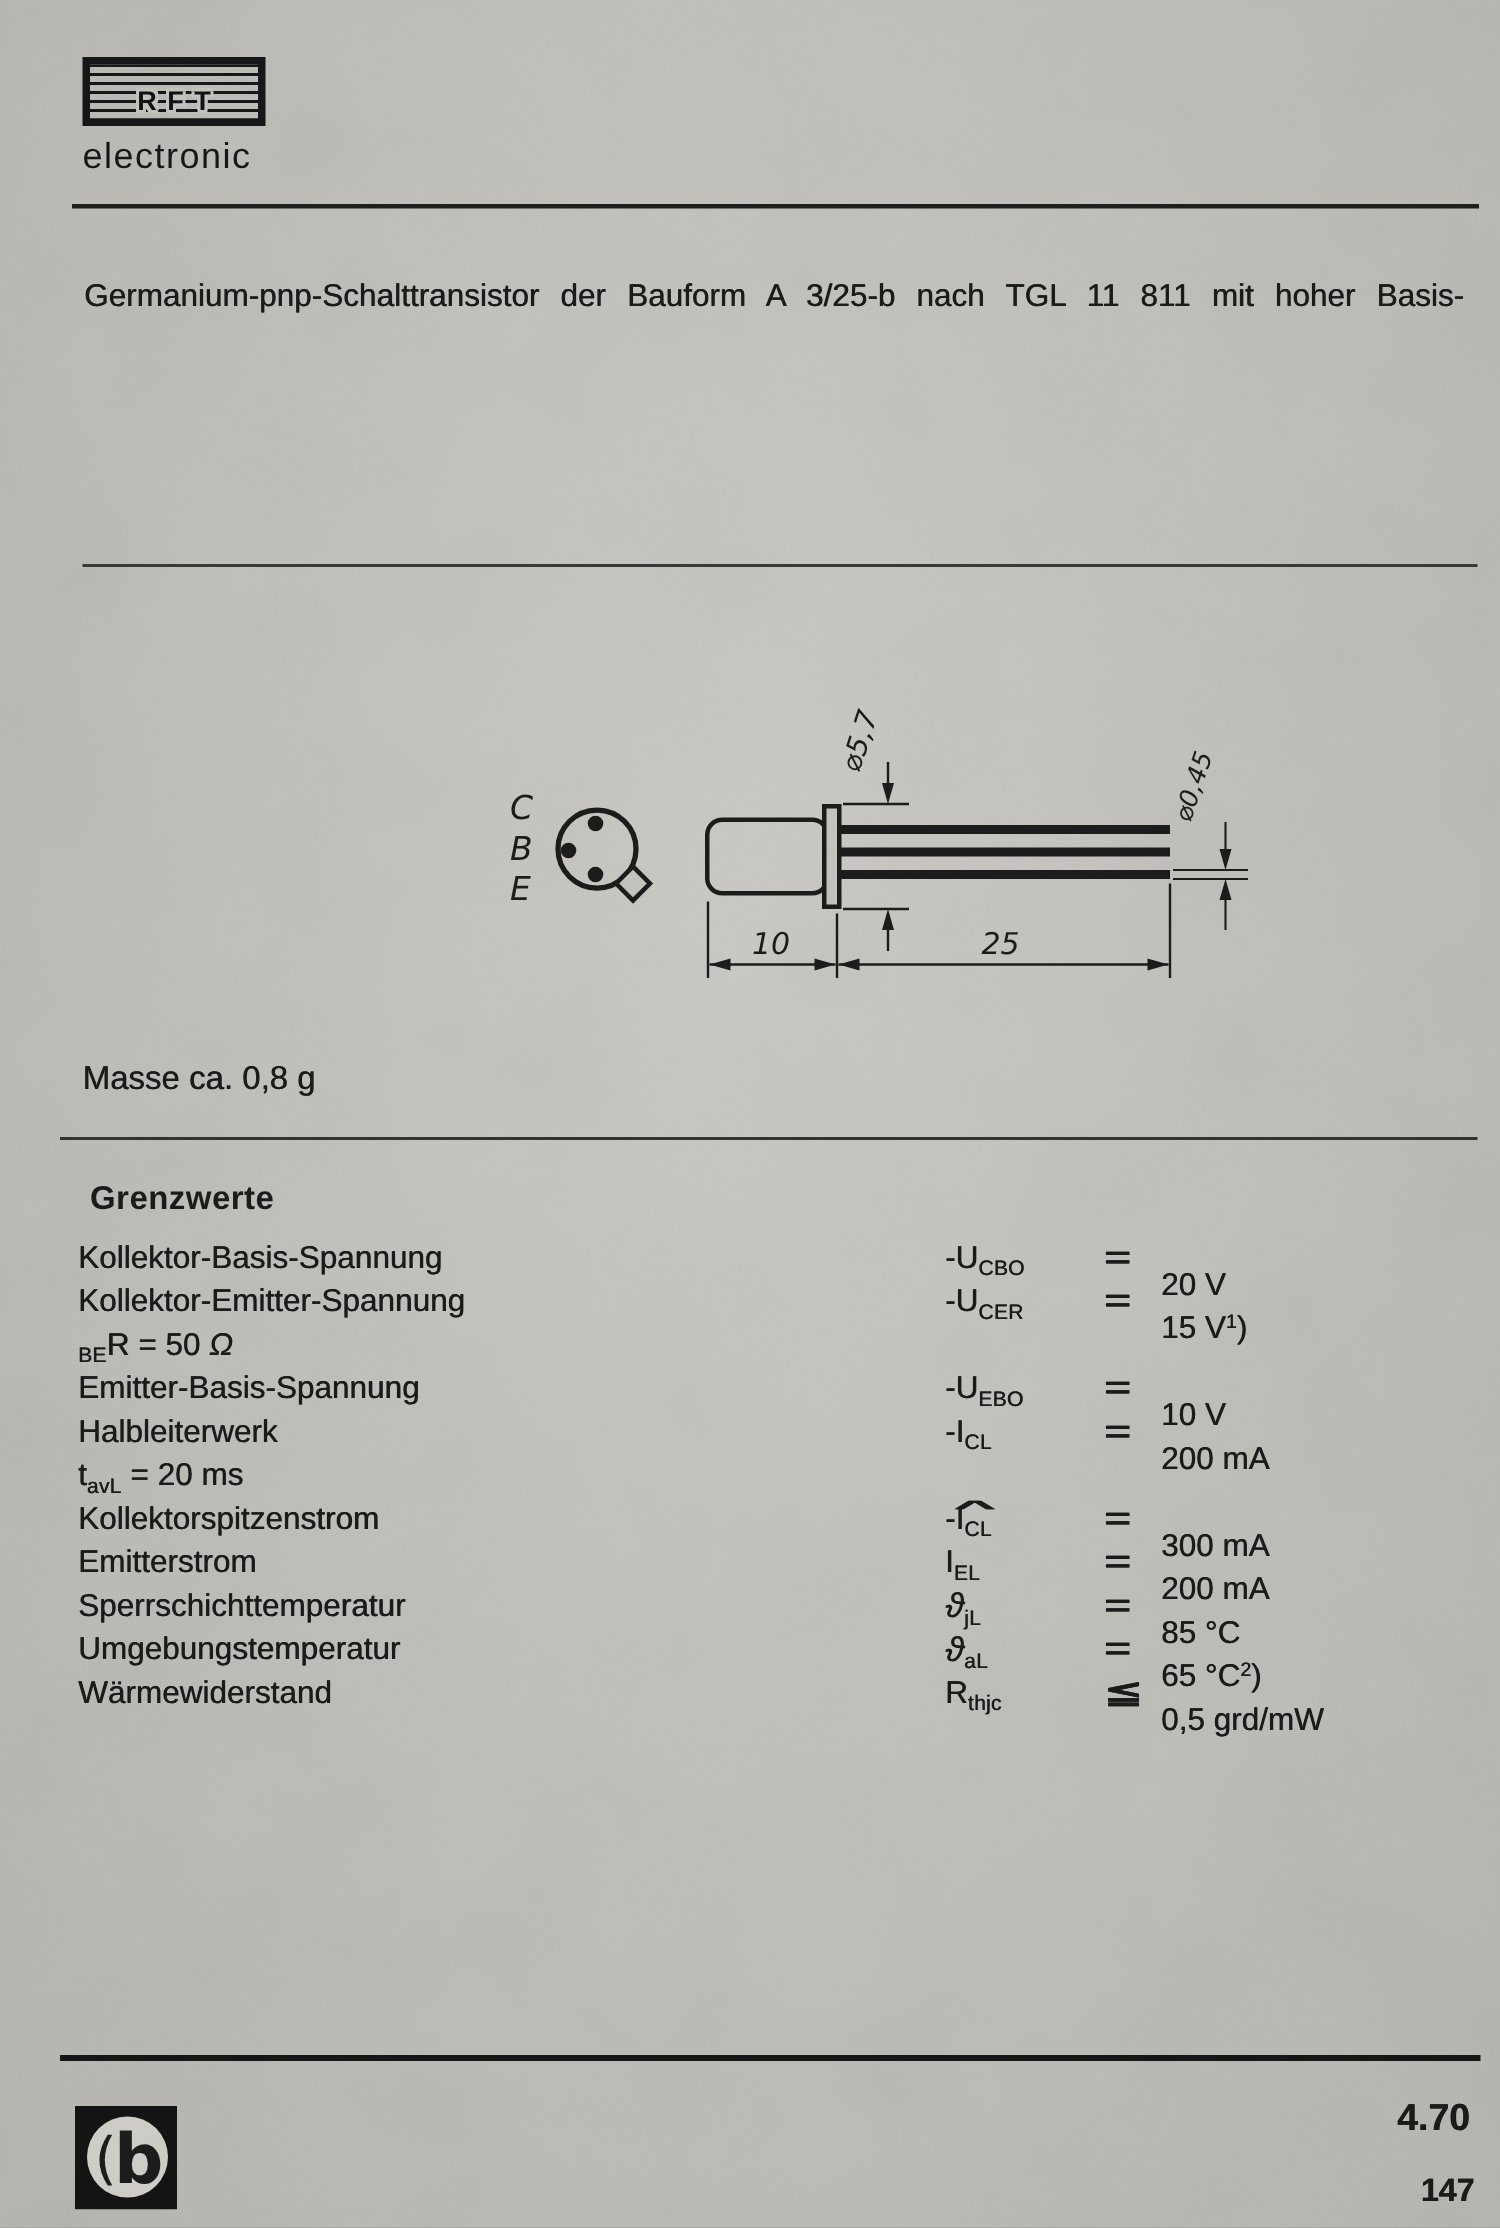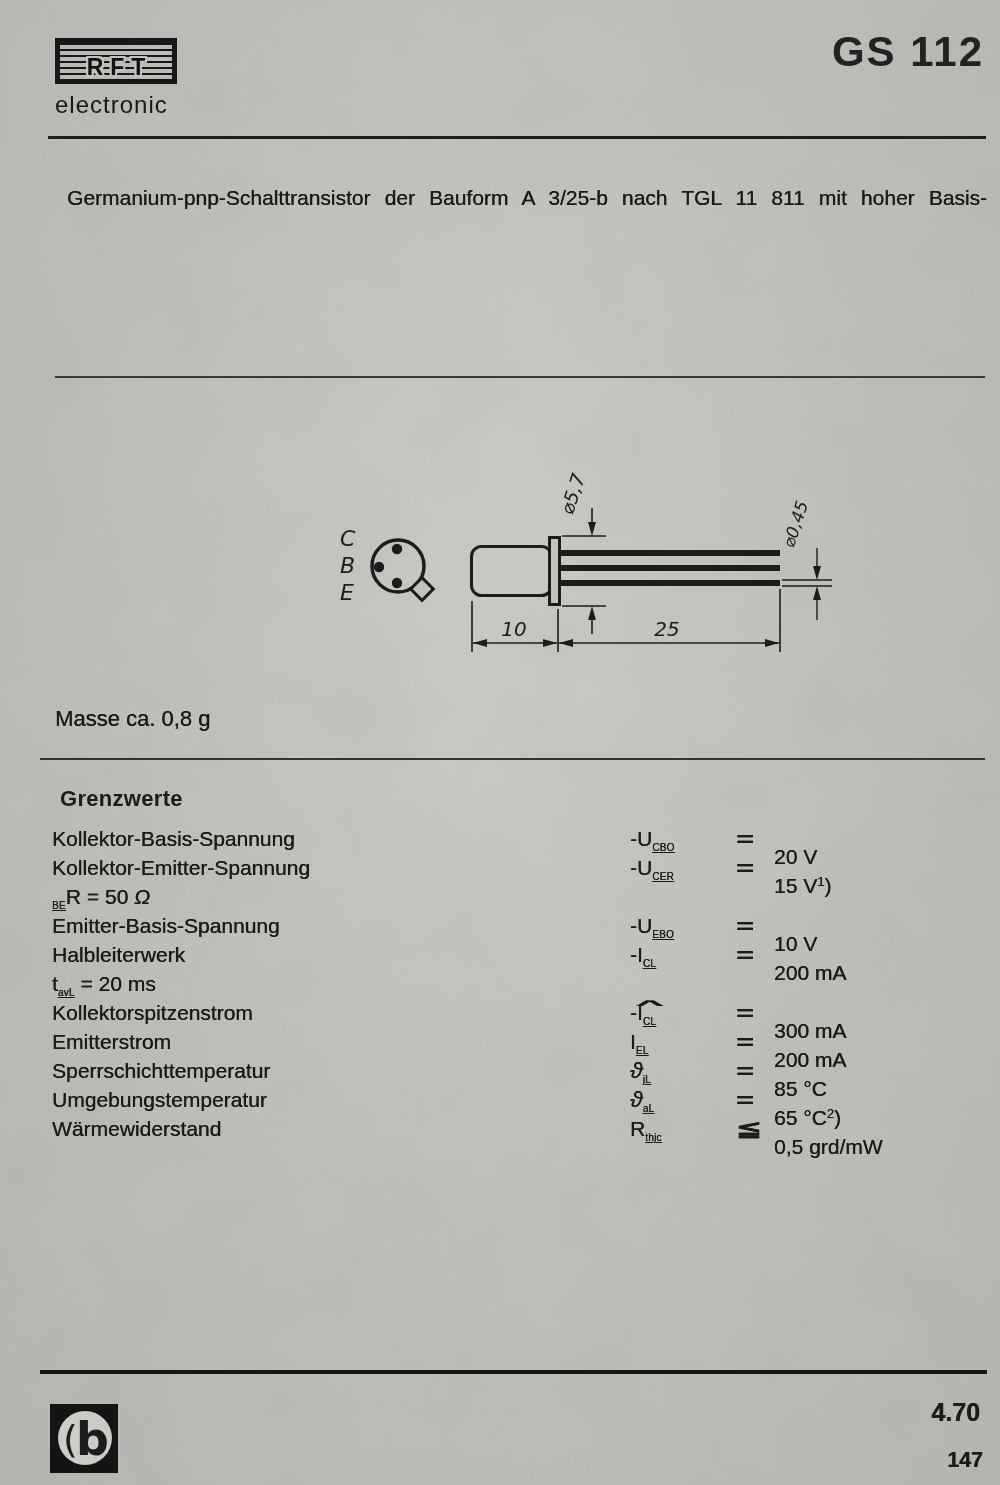--- a/index.html
+++ b/index.html
@@ -9,50 +9,50 @@
         overflow:hidden;
         font-family:"Liberation Sans",sans-serif;color:#1b1b1b;}
   .noise{position:absolute;inset:0;z-index:3;pointer-events:none;mix-blend-mode:multiply;opacity:.55;}
   .content{position:absolute;inset:0;z-index:1;}
 
   
   .brand{position:absolute;left:55px;top:38px;}
   .rft-box{width:112px;height:36px;border:5px solid #17171a;
            background:repeating-linear-gradient(to bottom,#17171a 0 2px,rgba(0,0,0,0) 2px 6px);
            display:flex;align-items:center;justify-content:center;}
-  .rft-text{font-weight:bold;font-size:23px;letter-spacing:7px;padding-left:7px;color:#121214;
+  .rft-text{font-weight:bold;font-size:18px;letter-spacing:7px;padding-left:7px;color:#121214;
             text-shadow:-2px 0 0 #c8c6c1,2px 0 0 #c8c6c1,0 -2px 0 #c8c6c1,0 2px 0 #c8c6c1,
                         -2px -2px 0 #c8c6c1,2px 2px 0 #c8c6c1,-2px 2px 0 #c8c6c1,2px -2px 0 #c8c6c1;margin-top:13px;}
   .brand-sub{margin-top:7px;font-size:24px;letter-spacing:1px;color:#17171a;}
   .part-no{position:absolute;right:16px;top:28px;font-size:42px;font-weight:bold;letter-spacing:2px;color:#222;}
 
   .rule{position:absolute;background:#1f1f1f;}
   .rule1{left:48px;top:136px;width:938px;height:3px;}
   .rule2{left:55px;top:376px;width:930px;height:2px;background:#3a3a3a;}
   .rule3{left:40px;top:758px;width:945px;height:2px;background:#333;}
   .rule4{left:40px;top:1370px;width:947px;height:4px;background:#161616;}
 
-  .desc{position:absolute;left:67px;top:160px;width:920px;font-size:21px;line-height:34px;
+  .desc{position:absolute;left:56px;top:160px;width:920px;font-size:21px;line-height:34px;
         text-shadow:0.35px 0 0 currentColor;}
   .desc-line1{display:block;white-space:nowrap;text-align-last:justify;}
   .desc-line2{display:block;white-space:nowrap;}
 
   .drawing{position:absolute;left:330px;top:468px;}
 
   .mass{position:absolute;left:55px;top:706px;font-size:22px;text-shadow:0.35px 0 0 currentColor;}
 
   .limits-title{position:absolute;left:60px;top:786px;font-size:22px;font-weight:bold;margin:0;letter-spacing:0.3px;}
 
   .limits{position:absolute;left:52px;top:824px;width:912px;font-size:21px;text-shadow:0.35px 0 0 currentColor;}
   .lrow{position:relative;height:29px;line-height:29px;white-space:nowrap;}
   .lrow .sym{position:absolute;left:578px;top:0;}
   .lrow .rel{position:absolute;left:684px;top:0;font-weight:bold;display:inline-block;
              transform:scaleX(1.45);transform-origin:left center;}
   .lrow .val{position:absolute;left:722px;top:18px;}
-  .sb{font-size:10px;position:relative;top:5px;letter-spacing:0.2px;text-decoration:underline;}
+  .sb{font-size:14px;position:relative;top:5px;letter-spacing:0.2px;}
   .sup{font-size:13px;position:relative;top:-7px;}
   .it{font-style:italic;}
   .gk{font-style:italic;font-size:23px;}
   .hatwrap{white-space:nowrap;}
   .hat{position:absolute;left:5px;top:-11px;font-size:17px;font-weight:bold;display:inline-block;
        transform:scaleX(2.9) scaleY(0.75);transform-origin:left bottom;}
 
   
   .hfo{position:absolute;left:50px;top:1404px;}
   .company{position:absolute;left:150px;top:1412px;}
@@ -69,21 +69,20 @@
 
 <div class="page">
   <div class="content">
 
     <div class="brand">
       <div class="rft-box">
         <span class="rft-text">RFT</span>
       </div>
       <div class="brand-sub">electronic</div>
     </div>
-    <div class="part-no">GS 112</div>
 
     <div class="rule rule1"></div>
 
     <p class="desc">
       <span class="desc-line1">Germanium-pnp-Schalttransistor der Bauform A 3/25-b nach TGL 11 811 mit hoher Basis-</span>
     </p>
 
     <div class="rule rule2"></div>
 
     <svg class="drawing" width="520" height="200" viewBox="0 0 520 200">

